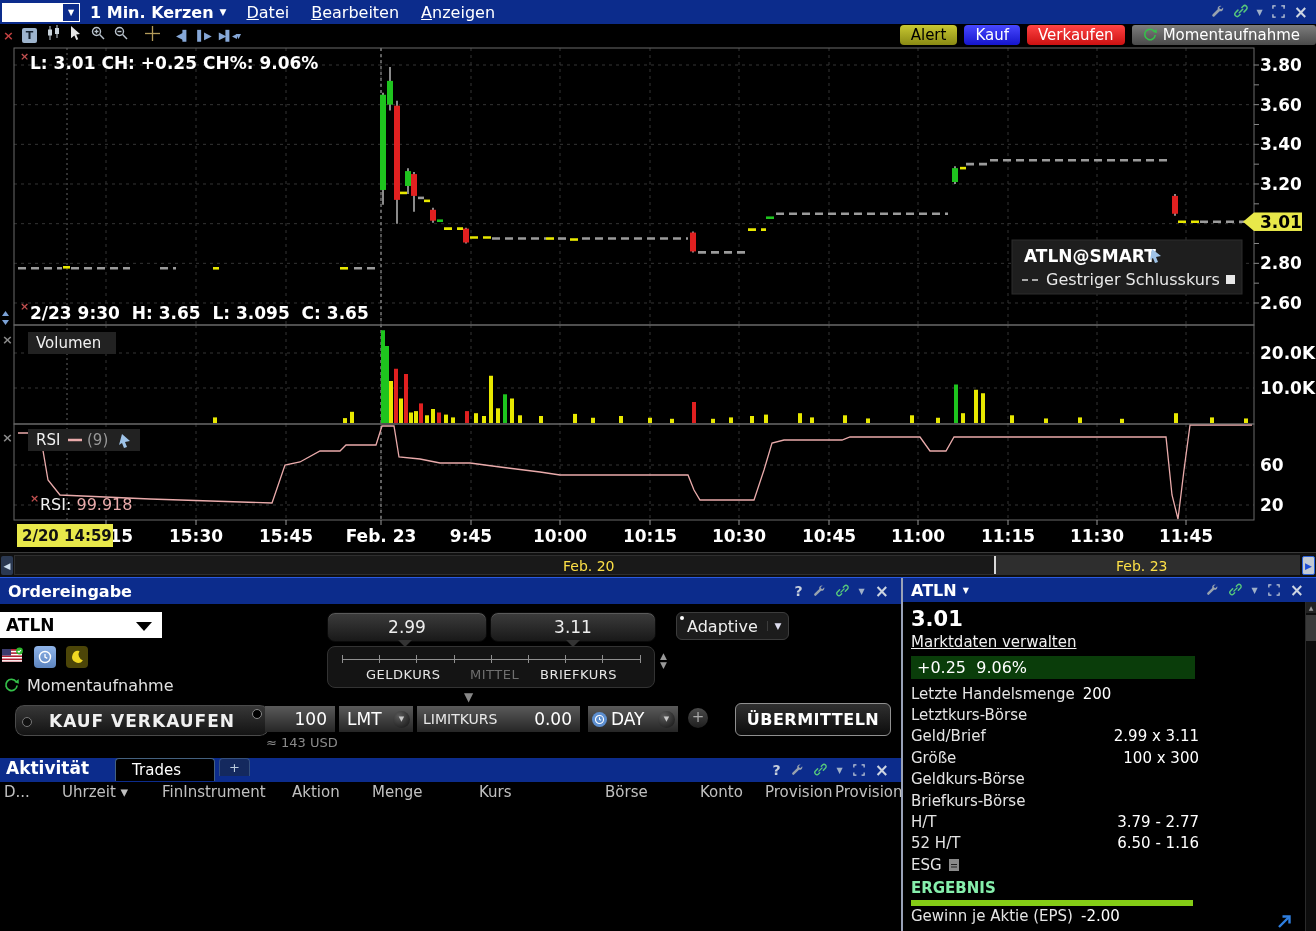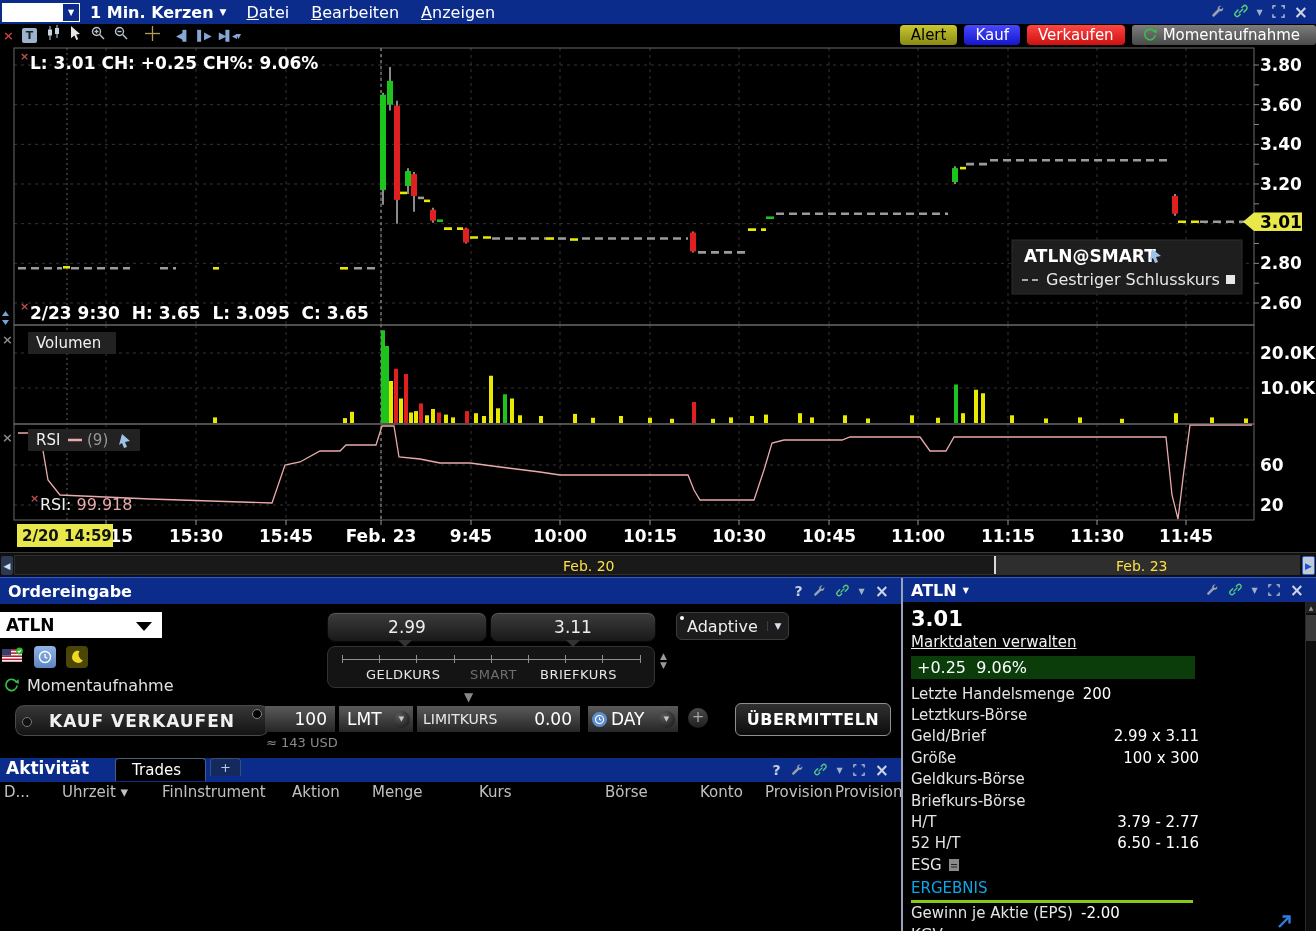--- a/index.html
+++ b/index.html
@@ -101,21 +101,21 @@
   .plusbtn{position:absolute;left:688px;top:104px;width:20px;height:20px;border-radius:50%;
            background:linear-gradient(#4a4a4a,#1e1e1e);color:#aaa;font-size:15px;line-height:19px;text-align:center;}
   .submit{position:absolute;left:735px;top:99px;width:156px;height:33px;border-radius:6px;border:1px solid #909090;
           background:linear-gradient(#303030,#0c0c0c);color:#fff;font-weight:bold;font-size:16px;line-height:31px;
           text-align:center;letter-spacing:.5px;box-sizing:border-box;}
   .approx{position:absolute;left:266px;top:131px;font-size:13px;color:#8a8a8a;}
   
   .activity{display:flex;flex-direction:column;height:173px;}
   .act-hdr{height:24px;background:#0c2c8c;display:flex;align-items:flex-start;color:#fff;}
   .act-hdr .title{font-weight:bold;font-size:17px;padding:0 0 2px 6px;}
-  .tab{background:#000;color:#fff;font-size:15px;padding:2px 24px 2px 16px;margin-left:26px;
+  .tab{background:#000;color:#fff;font-size:15px;padding:2px 33px 2px 16px;margin-left:26px;
        border:1px solid #44617f;border-bottom:none;border-radius:4px 4px 0 0;}
   .plustab{background:#14295e;color:#bcd;font-size:13px;padding:1px 9px;margin-left:4px;
        border:1px solid #34507f;border-bottom:none;border-radius:4px 4px 0 0;}
   .act-hdr .hdr-icons{align-self:center;}
   .colrow{height:20px;background:#000;display:flex;align-items:center;color:#c0c0c0;font-size:15px;padding-left:4px;overflow:hidden;}
   .colrow span{flex:none;overflow:hidden;white-space:nowrap;}
   .act-body{flex:1;background:#000;}
   
   .quote{width:415px;border-left:2px solid #99a2b8;box-sizing:border-box;background:#000;display:flex;flex-direction:column;}
   .q-hdr{height:24px;background:#0c2c8c;display:flex;align-items:center;color:#fff;}
@@ -123,21 +123,21 @@
   .qcontent{position:relative;height:329px;padding:4px 0 0 8px;box-sizing:border-box;overflow:hidden;}
   .qprice{font-size:21px;font-weight:bold;color:#fff;height:26px;line-height:26px;}
   .qlink{font-size:15px;color:#f0f0f0;text-decoration:underline;height:21px;line-height:21px;display:block;}
   .qchange{width:284px;height:23px;background:#0a3d0a;margin:3px 0 4px 0;color:#fff;font-size:16px;
            line-height:23px;padding-left:6px;box-sizing:border-box;white-space:pre;}
   .qrows{width:292px;}
   .qrow{height:21.4px;display:flex;align-items:center;font-size:15px;color:#e4e4e4;}
   .qrow .val{color:#fff;}
   .qrow.right .val{margin-left:auto;padding-right:4px;}
   .qrow.inline .val{margin-left:8px;}
-  .qrow.section{border-bottom:3px solid #84cc16;width:282px;height:24px;color:#0ea5e9;}
+  .qrow.section{border-bottom:6px solid #84cc16;width:282px;height:24px;color:#86efac;font-weight:bold;}
   .qscroll{position:absolute;right:0;top:0;width:11px;height:329px;background:#0d0d0d;border-left:1px solid #2a2a2a;box-sizing:border-box;}
   .qscroll .up{height:11px;background:#222;color:#999;font-size:6px;text-align:center;line-height:11px;}
   .qscroll .thumb{margin-top:2px;height:26px;background:#3a3a3a;}
   .extarrow{position:absolute;right:22px;top:310px;}
 </style>
 </head>
 <body>
 
 <div class="app">
 
@@ -557,21 +557,21 @@
           <span class="notch" style="left:566px;top:36px"></span>
           <div class="adaptive">
             <span class="dot"></span>
             <span class="lbl">Adaptive</span>
             <span class="dd">▼</span>
           </div>
 
           <div class="slider">
             <div class="track"></div>
             <span class="slab" style="left:38px">GELDKURS</span>
-            <span class="slab mid" style="left:142px">SMART</span>
+            <span class="slab mid" style="left:142px">MITTEL</span>
             <span class="slab" style="left:212px">BRIEFKURS</span>
           <span class="tick" style="left: 14px;"></span>
               <span class="tick" style="left: 51.2px;"></span>
               <span class="tick" style="left: 88.4px;"></span>
               <span class="tick" style="left: 125.6px;"></span>
               <span class="tick" style="left: 162.8px;"></span>
               <span class="tick" style="left: 200px;"></span>
               <span class="tick" style="left: 237.2px;"></span>
               <span class="tick" style="left: 274.4px;"></span>
               <span class="tick" style="left: 311.6px;"></span>

